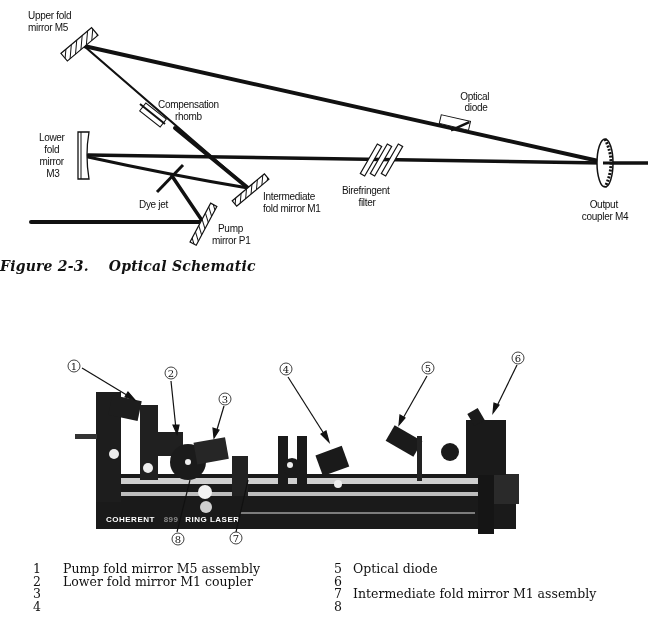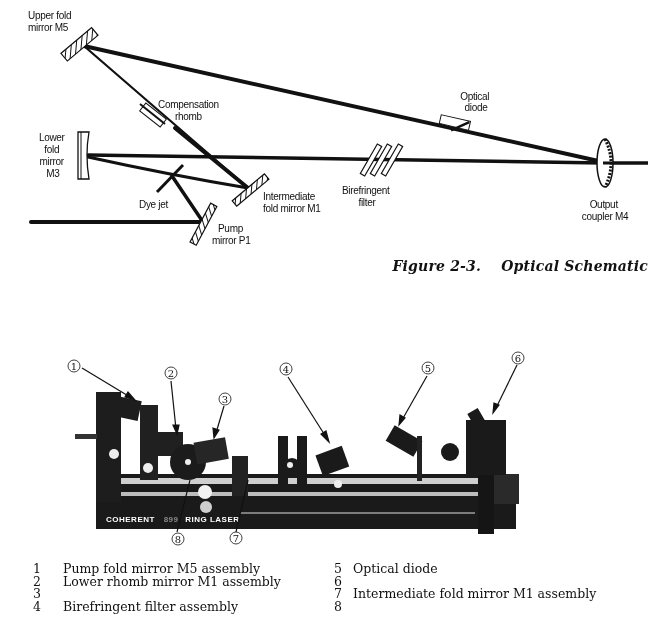--- a/index.html
+++ b/index.html
@@ -1,20 +1,20 @@
 <!DOCTYPE html>
 <html><head>
 <meta charset="utf-8">
 <style>
   html, body { margin: 0; padding: 0; background: #ffffff; }
   body { width: 648px; height: 630px; position: relative; overflow: hidden; }
   #schematic { position: absolute; left: 0; top: 0; width: 648px; height: 250px; }
   .lbl { font-family: "Liberation Sans", sans-serif; font-size: 10px; fill: #111; letter-spacing: -0.3px; }
   .caption {
-    position: absolute; left: 0; width: 648px; top: 258px; text-align: right;
+    position: absolute; left: 0; width: 648px; top: 258px; text-align: left;
     font-family: "DejaVu Serif", serif; font-style: italic; font-weight: bold;
     font-size: 14px; color: #111; letter-spacing: 0.2px;
   }
   .caption span { margin-left: 20px; }
   #photo { position: absolute; left: 0; top: 345px; width: 648px; height: 205px; }
   .callout { font-family: "DejaVu Serif", serif; font-size: 10px; fill: #111; }
   .legend {
     position: absolute; top: 563px; font-family: "DejaVu Serif", serif;
     font-size: 12.5px; color: #111; line-height: 12.6px;
   }
@@ -250,28 +250,27 @@
   </g>
 </svg>
 
 <div class="legend" id="legend-left">
   <div class="row">
       <span class="num">1</span>
       <span>Pump fold mirror M5 assembly</span>
     </div>
   <div class="row">
       <span class="num">2</span>
-      <span>Lower rhomb mirror M1 assembly</span>
+      <span>Lower fold mirror M1 coupler</span>
     </div>
   <div class="row">
       <span class="num">3</span>
     </div>
   <div class="row">
       <span class="num">4</span>
-      <span>Birefringent filter assembly</span>
     </div>
 </div>
 <div class="legend" id="legend-right">
   <div class="row">
       <span class="num">5</span>
       <span>Optical diode</span>
     </div>
   <div class="row">
       <span class="num">6</span>
     </div>

